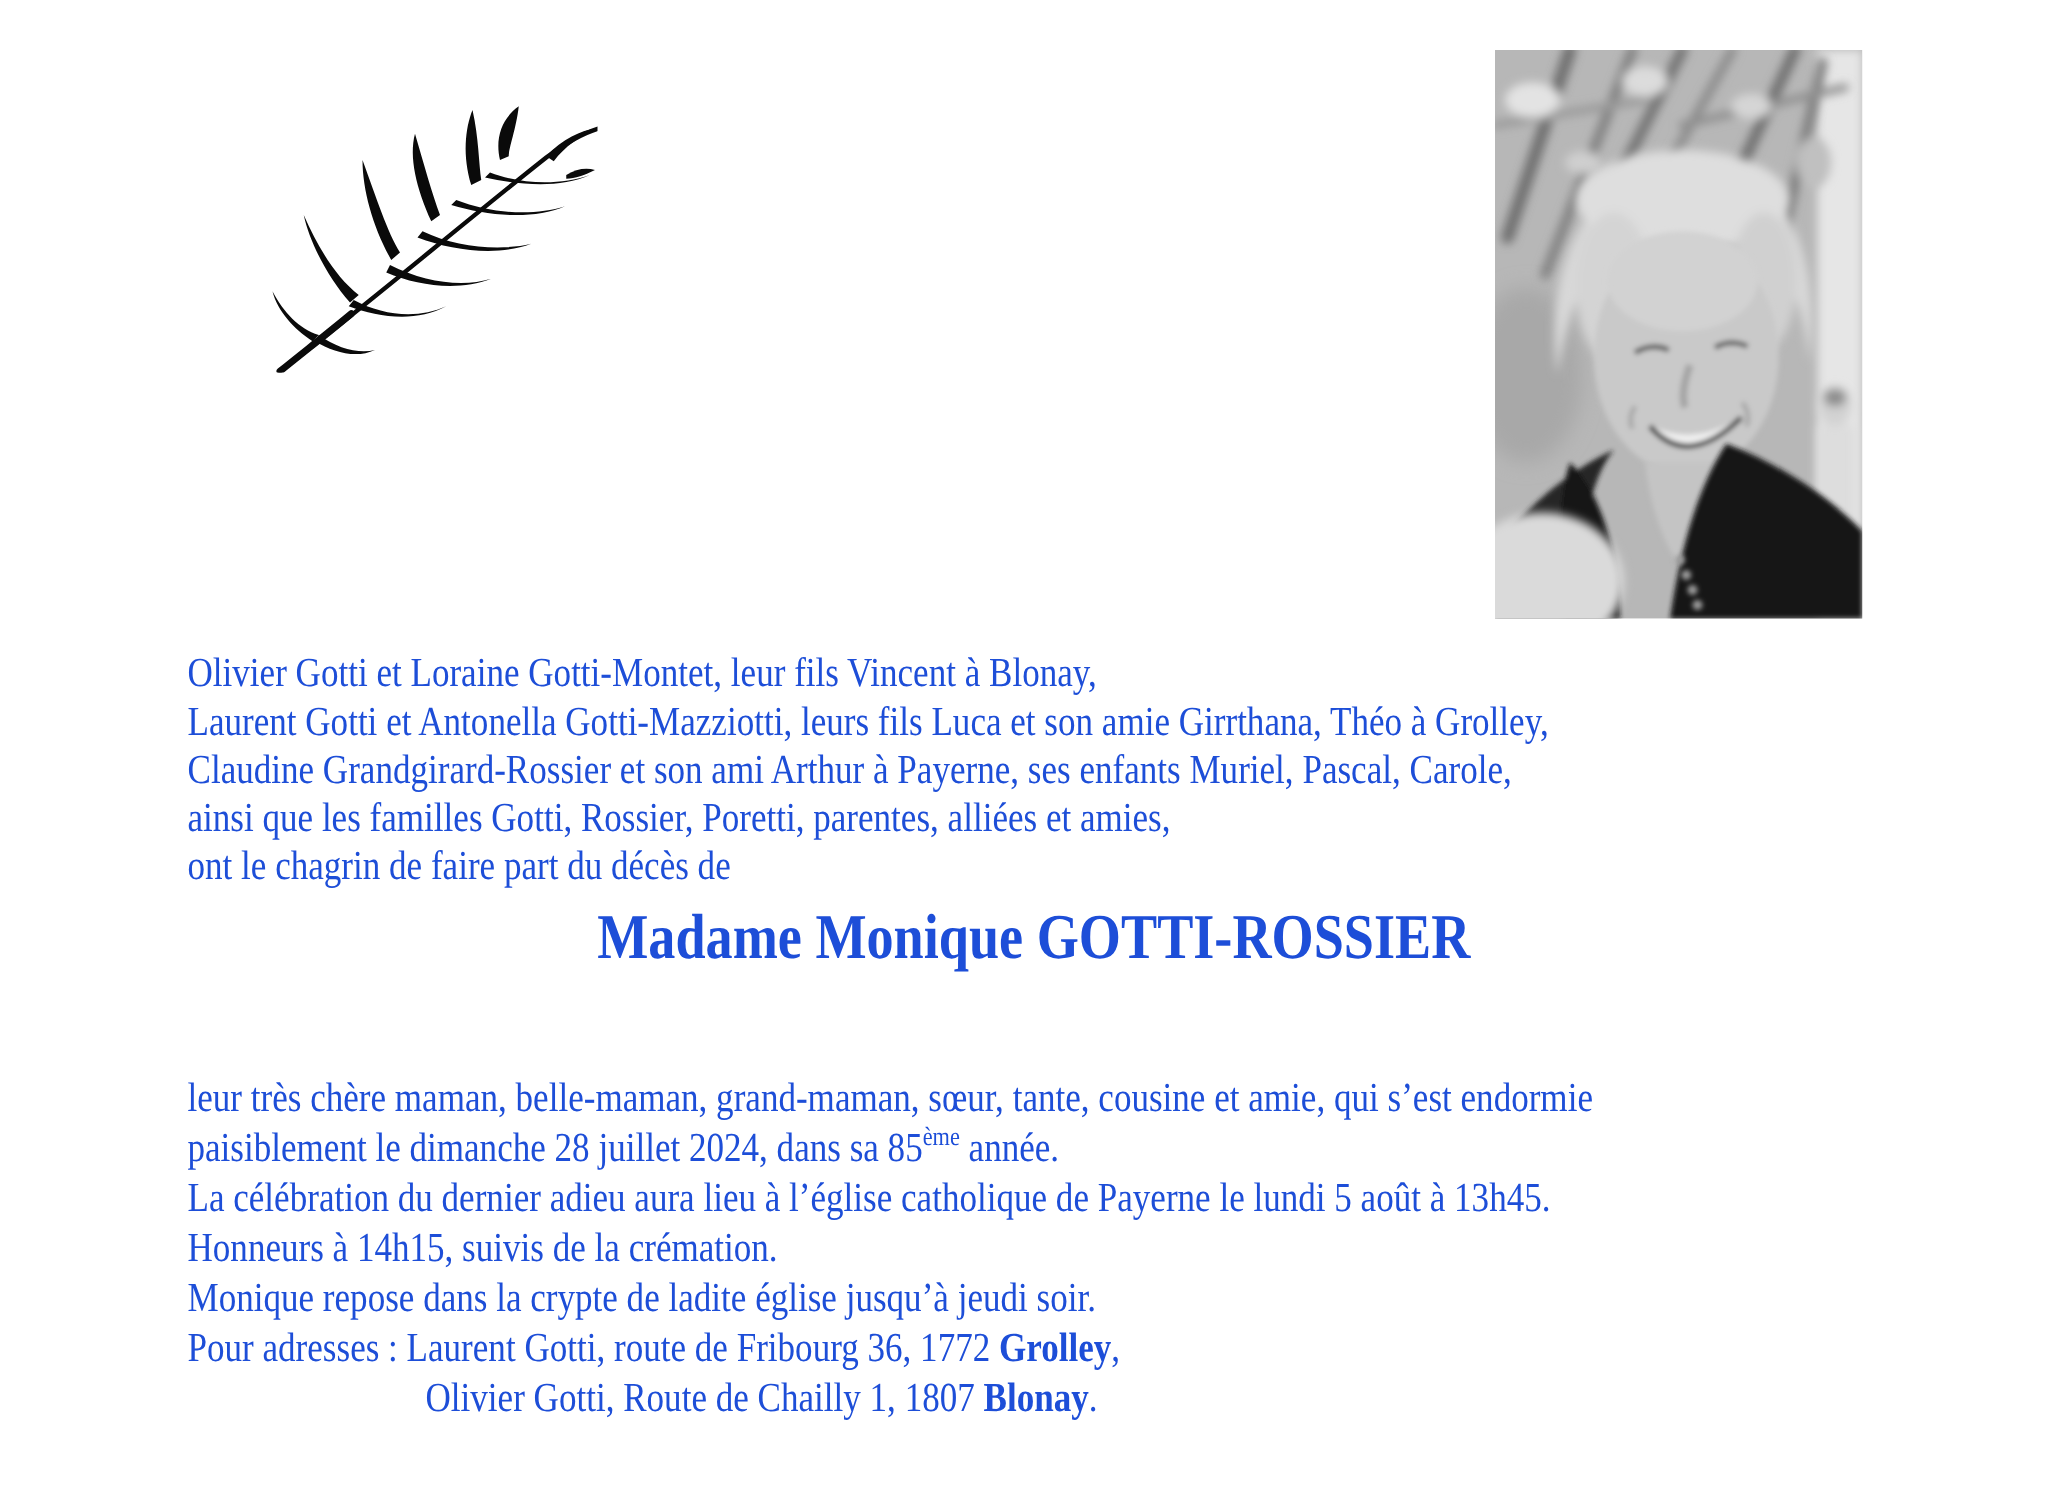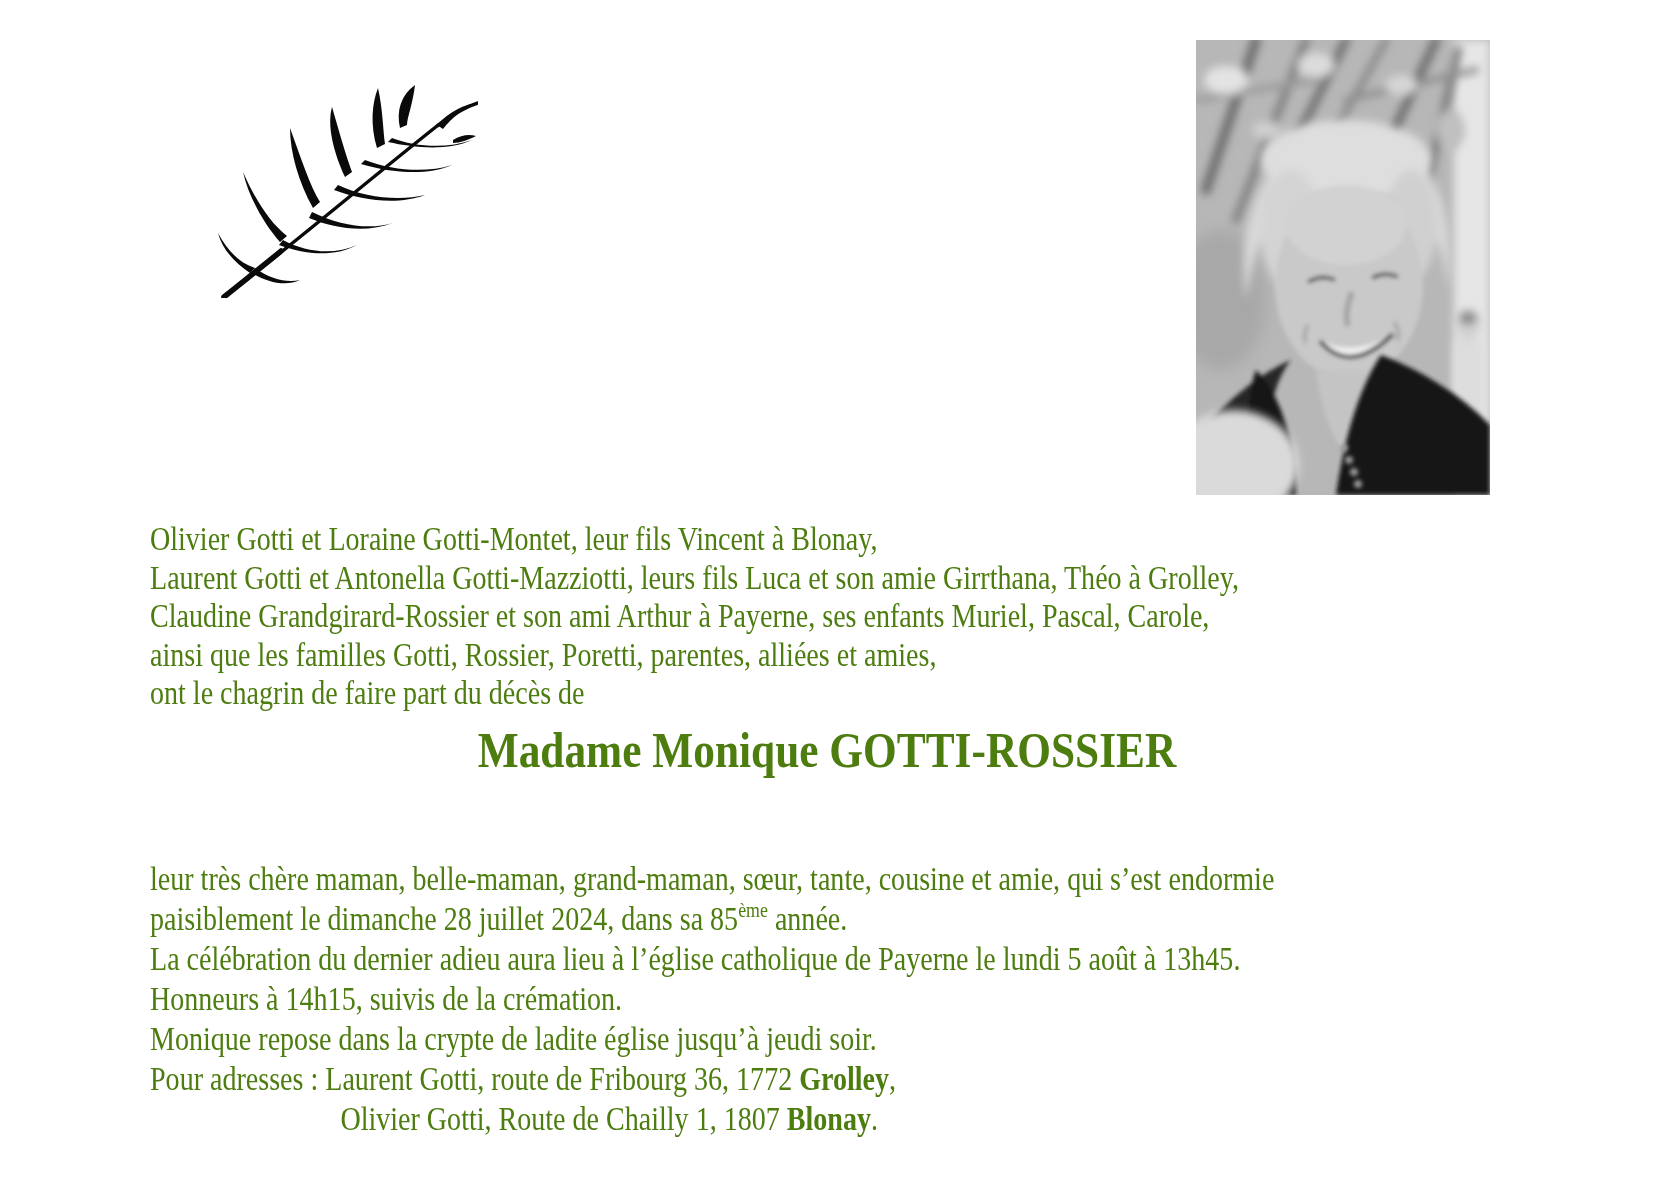--- a/index.html
+++ b/index.html
@@ -2,21 +2,21 @@
 <html><head>
 <meta charset="utf-8">
 <style>
   html, body { margin: 0; padding: 0; background: #ffffff; }
   .page {
     position: relative;
     width: 1654px;
     height: 1193px;
     background: #ffffff;
     font-family: "Liberation Serif", serif;
-    color: #4d7c0f;
+    color: #1d4ed8;
     overflow: hidden;
   }
 
   
   .fern {
     position: absolute;
     left: 215px;
     top: 83px;
     width: 263px;
     height: 215px;

